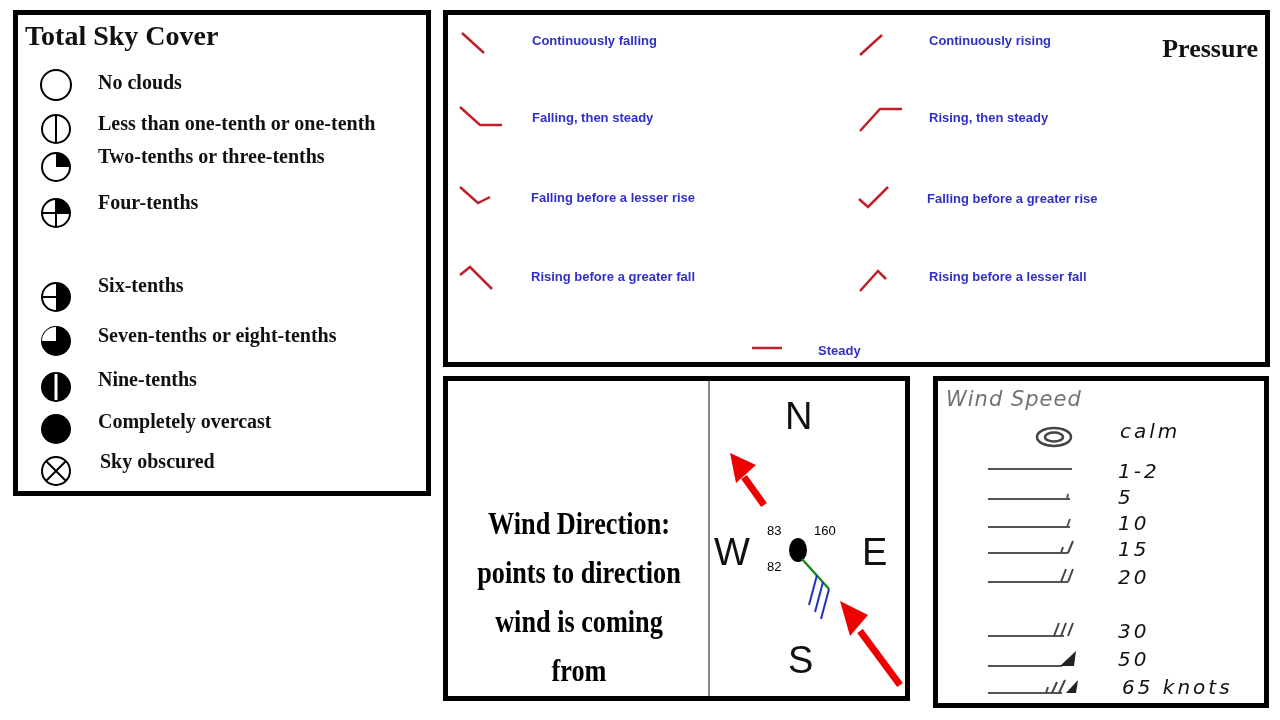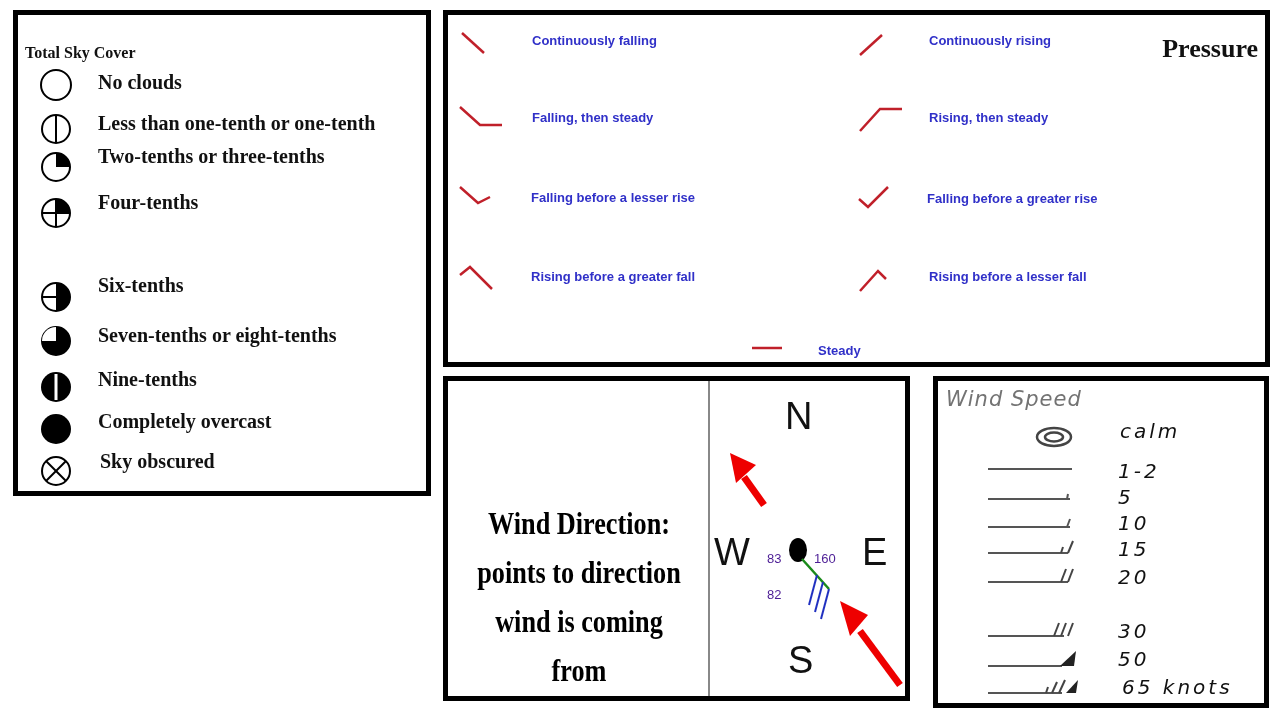--- a/index.html
+++ b/index.html
@@ -3,34 +3,34 @@
 <meta charset="utf-8">
 <style>
   html, body { margin:0; padding:0; }
   body { width:1280px; height:720px; background:#ffffff; position:relative; overflow:hidden; }
   .panel { position:absolute; border:5px solid #000; background:#fff; box-sizing:border-box; }
   .serif { font-family:"Liberation Serif","DejaVu Serif",serif; font-weight:bold; color:#111; }
   .sans { font-family:"Liberation Sans","DejaVu Sans",sans-serif; }
   .abs { position:absolute; }
   
   #sky { left:13px; top:10px; width:418px; height:486px; }
-  #sky .title { left:7px; top:5px; font-size:16px;margin-top:24px; }
+  #sky .title { left:7px; top:5px; font-size:28px; }
   .sky-row { position:absolute; left:0; width:400px; height:36px; }
   .sky-row svg { position:absolute; left:20px; top:0; }
   .sky-row .lbl { position:absolute; left:80px; font-size:20px; white-space:nowrap; }
   
   #press { left:443px; top:10px; width:827px; height:357px; }
   .pt-lbl { position:absolute; font-size:13px; font-weight:bold; color:#3030c8; white-space:nowrap; }
   #press .title { position:absolute; font-size:26px; text-align:right; line-height:33px; }
   
   #wdir { left:443px; top:376px; width:467px; height:325px; }
   #wdir .divider { position:absolute; left:260px; top:0; width:2px; height:100%; background:#888; }
   #wdir .caption { position:absolute; left:0; top:118px; width:262px; text-align:center; font-size:32px; line-height:49px; font-family:"Liberation Serif","DejaVu Serif",serif; font-weight:bold; transform:scaleX(0.82); transform-origin:center; }
   .compass { position:absolute; font-family:"Liberation Sans","DejaVu Sans",sans-serif; font-size:38px; color:#111; }
-  .temp { position:absolute; font-family:"Liberation Sans","DejaVu Sans",sans-serif; font-size:13px; color:#4c1d95;margin-top:28px; }
+  .temp { position:absolute; font-family:"Liberation Sans","DejaVu Sans",sans-serif; font-size:13px; color:#000000; }
   
   #wspd { left:933px; top:376px; width:336px; height:332px; }
   #wspd .title { position:absolute; left:8px; top:6px; font-size:21px; font-style:italic; font-family:"DejaVu Sans",sans-serif; color:#737373; letter-spacing:1px; }
   .ws-row { position:absolute; left:0; width:330px; height:26px; }
   .ws-row svg { position:absolute; left:44px; top:0; }
   .ws-row .val { position:absolute; left:180px; top:0; font-size:20px; font-style:italic; font-family:"DejaVu Sans",sans-serif; color:#111; letter-spacing:3px; white-space:nowrap; }
 </style>
 </head>
 <body>
 

